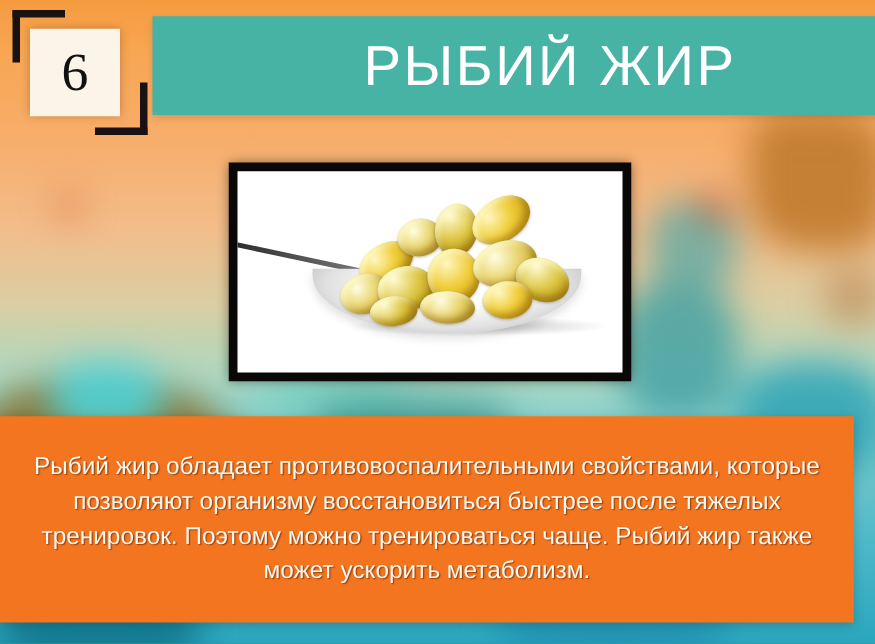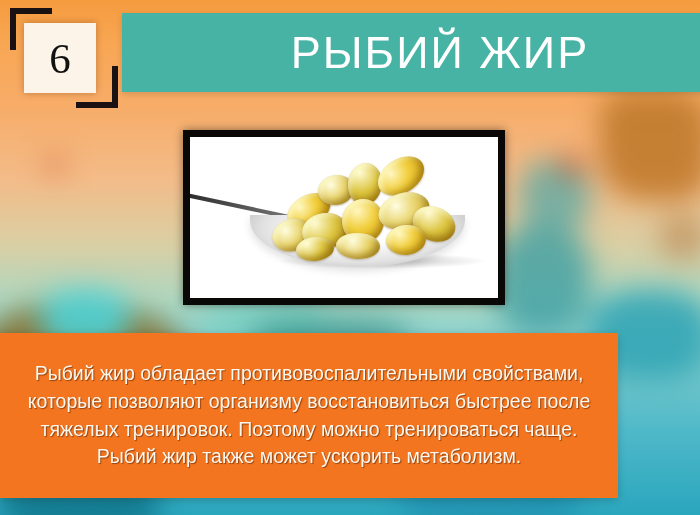--- a/index.html
+++ b/index.html
@@ -138,21 +138,21 @@
     box-shadow: inset -3px -4px 6px rgba(120,80,0,.45), inset 3px 3px 5px rgba(255,255,210,.75), 0 1px 2px rgba(90,60,0,.3);
   }
   .cap.g1 { background: radial-gradient(circle at 35% 28%, #fff7c0, #f0cd3a 45%, #c79a10 100%); }
   .cap.g2 { background: radial-gradient(circle at 38% 30%, #fffde2, #e8d36a 48%, #b99b1c 100%); }
   .cap.g3 { background: radial-gradient(circle at 30% 25%, #fffbd4, #dcc43f 50%, #a8830c 100%); }
 
   
   .text-panel {
     position: absolute;
     left: 0px; top: 333px;
-    width: 618px; height: 165px;
+    width: 683px; height: 165px;
     background: #f4751f;
     display: flex;
     align-items: center;
     justify-content: center;
     box-shadow: 0 2px 8px rgba(0,0,0,.2);
   }
   .body-text {
     color: #fdf7ee;
     font-size: 19.5px;
     line-height: 1.43;

